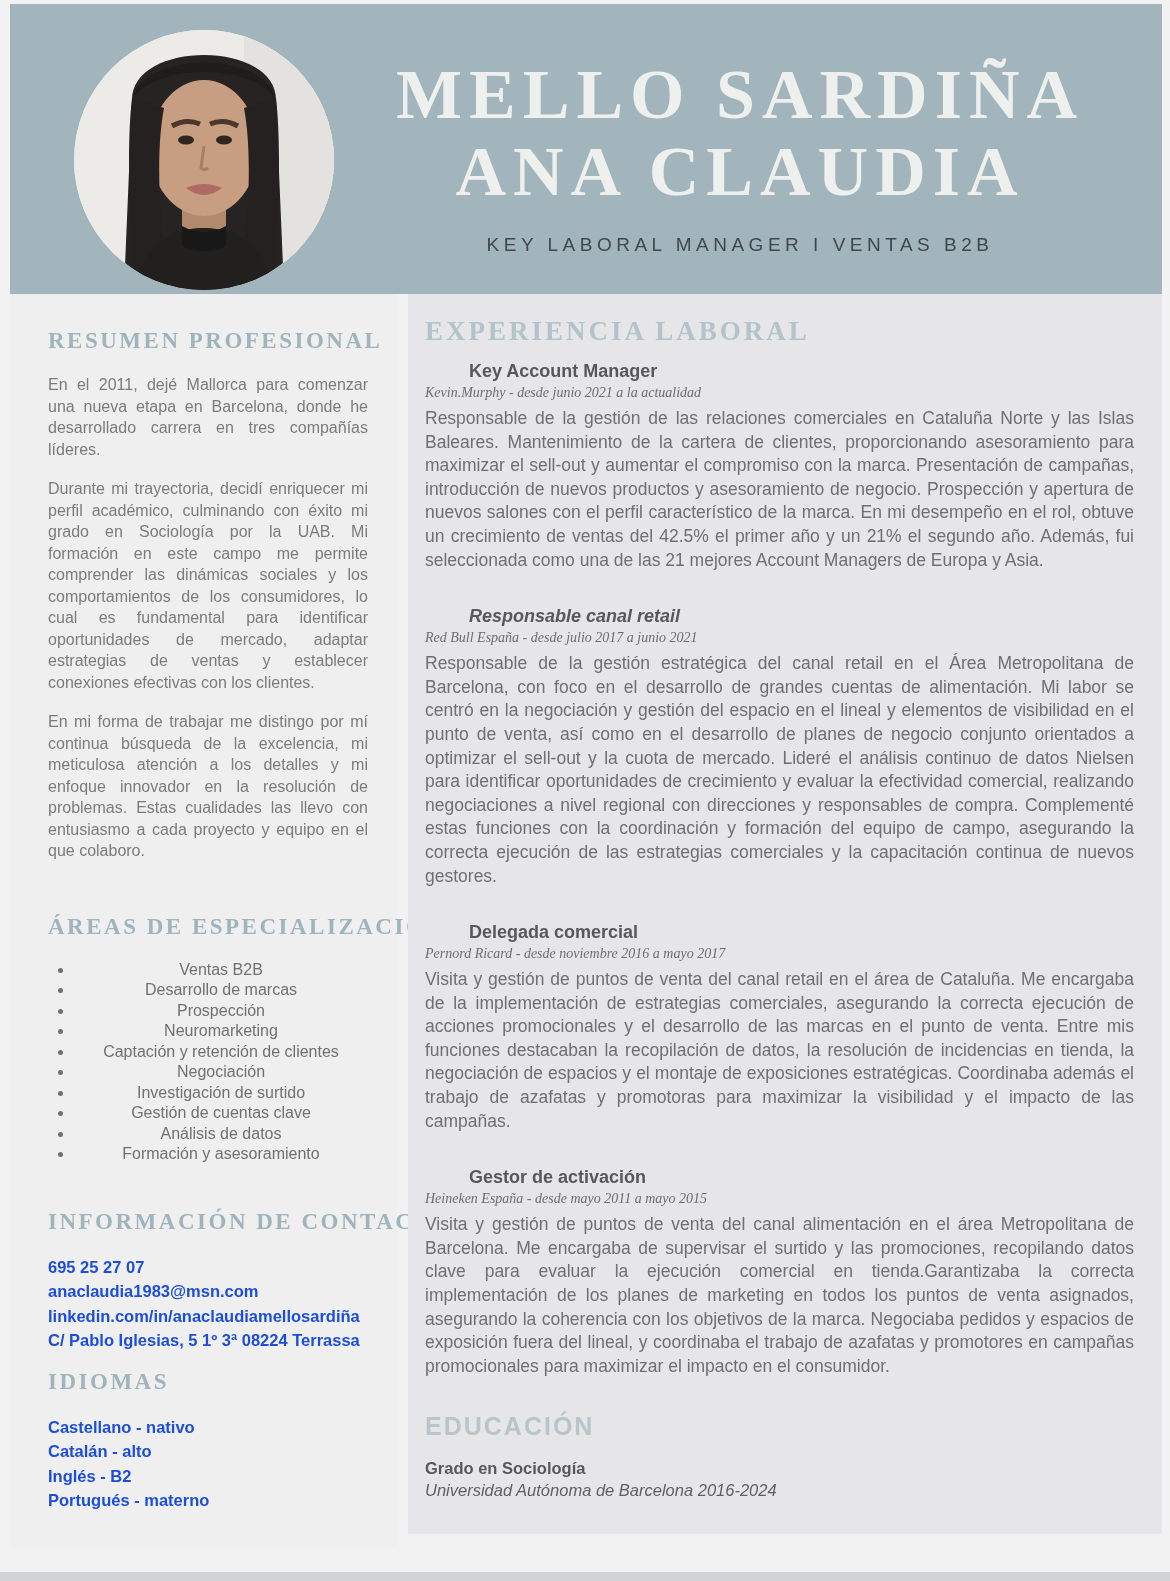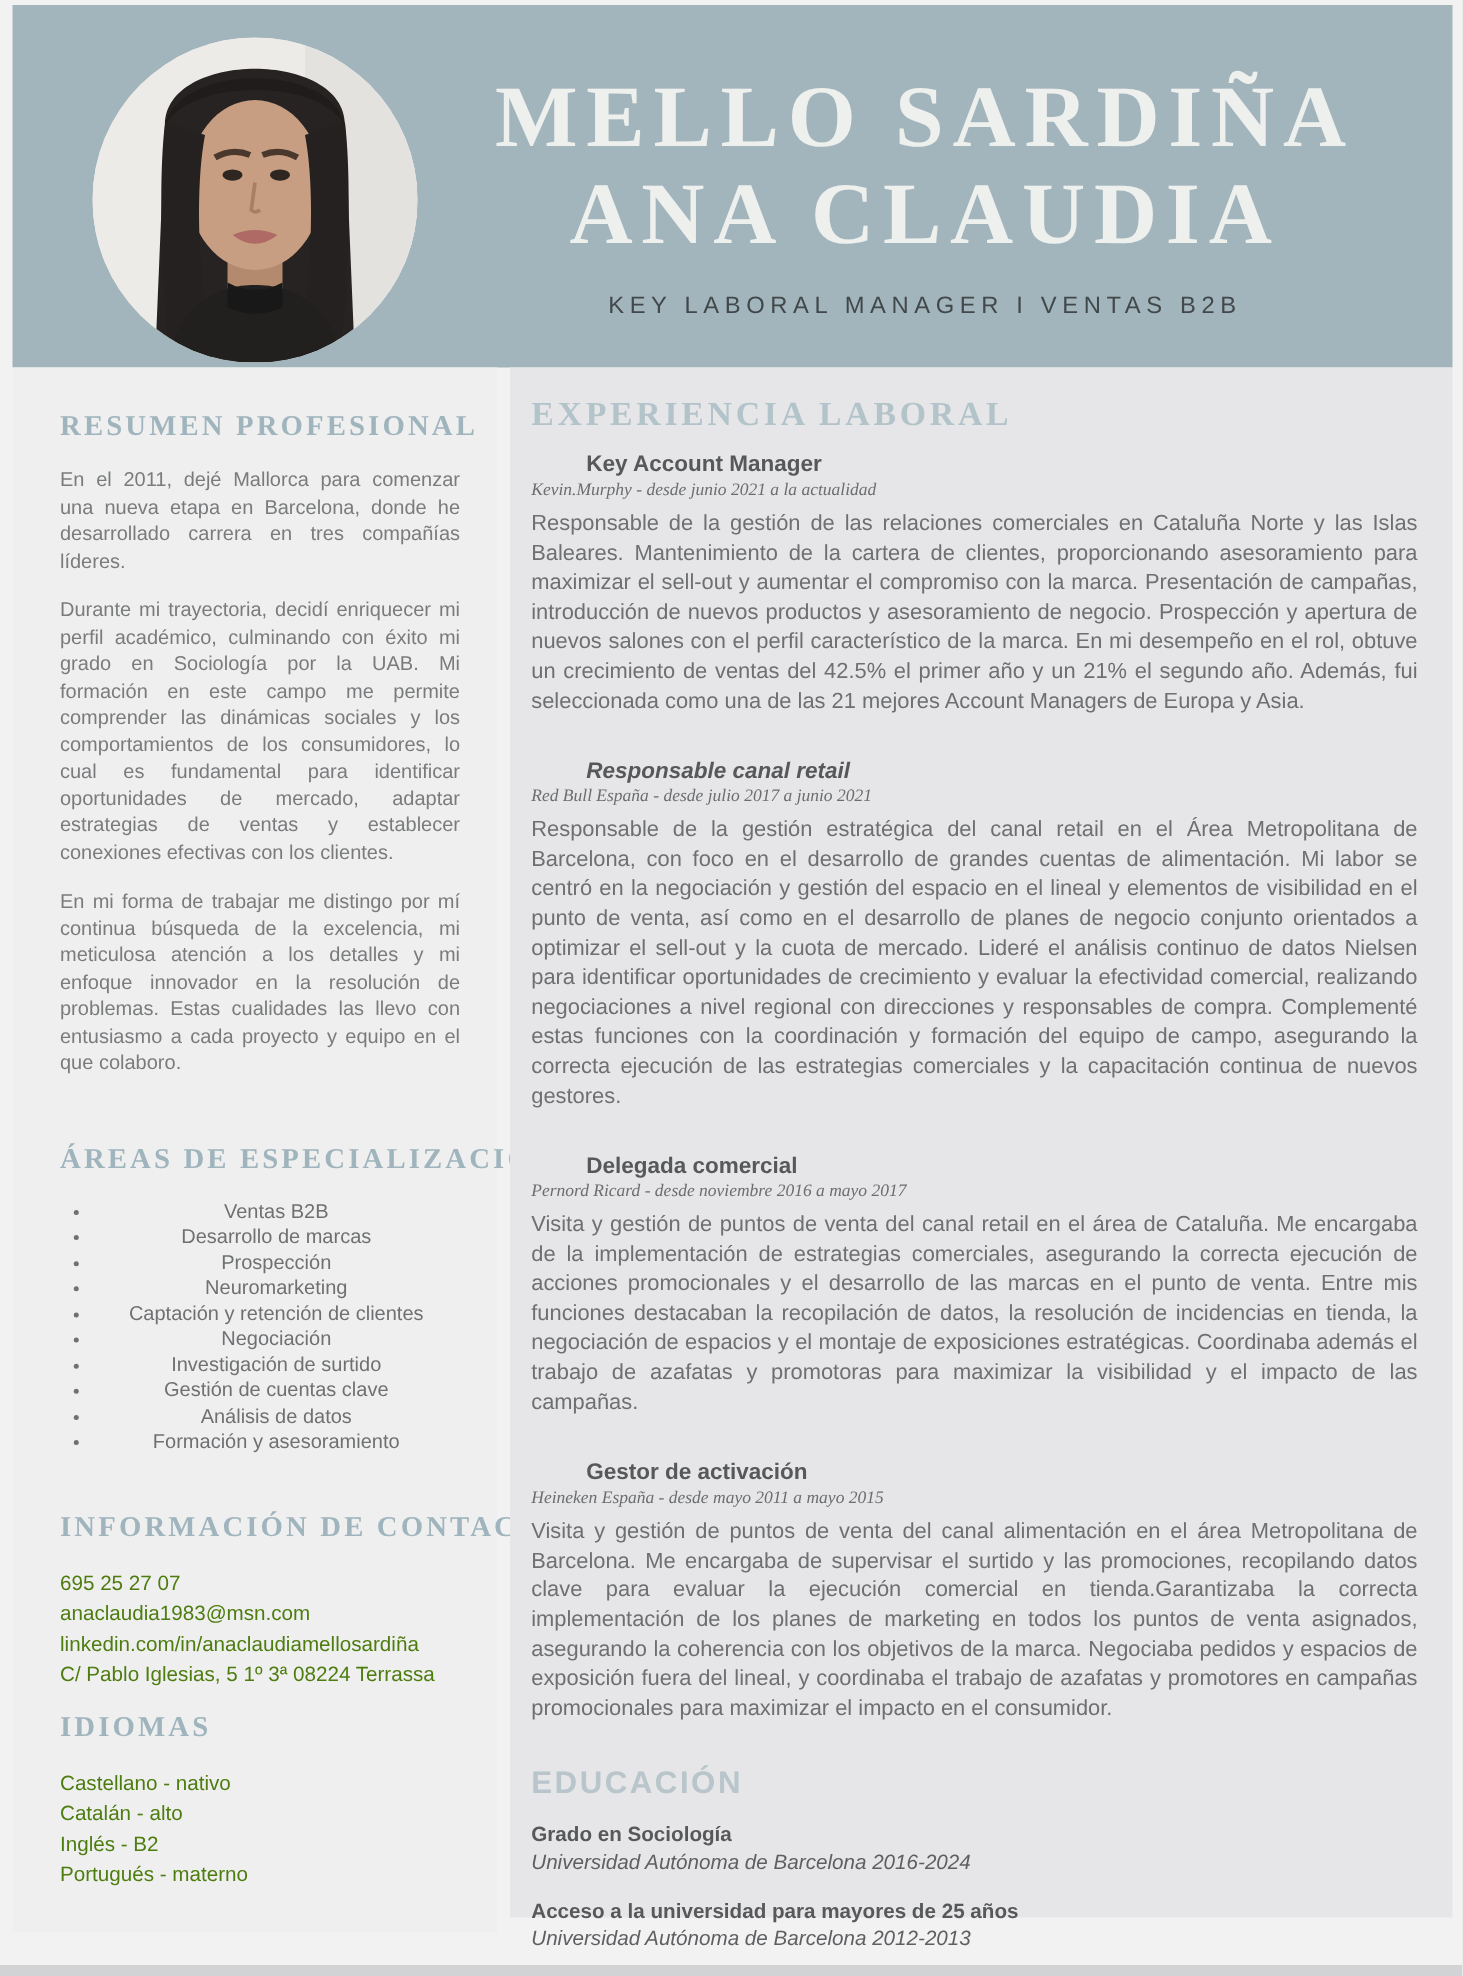--- a/index.html
+++ b/index.html
@@ -48,21 +48,21 @@
     margin:0 0 18px 0;
   }
   .gap-areas{height:34px;}
   .gap-contact{height:44px;}
   .gap-idiomas{height:16px;}
   ul.spec-list{
     margin:0;padding:0 0 0 26px;color:#6f7072;font-size:16px;line-height:20.5px;
   }
   ul.spec-list li{margin:0 0 0 0;padding:0;text-align:center;}
   .contact-line, .lang-line{
-    font-size:16.5px;line-height:24.5px;color:#4d7c0f;
+    font-size:16.5px;line-height:24.5px;color:#1d4ed8;font-weight:bold;
   }
   
   .main-heading{
     font-family:"Liberation Serif", serif;font-weight:700;
     font-size:27px;letter-spacing:3px;color:#b2c3c9;margin:0 0 14px 0;
     white-space:nowrap;
   }
   .job{margin:0 0 34px 0;}
   .job-role{
     font-size:18px;font-weight:700;color:#57585a;line-height:21px;margin-left:44px;
@@ -196,20 +196,16 @@
       <div class="job-desc">Visita y gestión de puntos de venta del canal alimentación en el área Metropolitana de Barcelona. Me encargaba de supervisar el surtido y las promociones, recopilando datos clave para evaluar la ejecución comercial en tienda.Garantizaba la correcta implementación de los planes de marketing en todos los puntos de venta asignados, asegurando la coherencia con los objetivos de la marca. Negociaba pedidos y espacios de exposición fuera del lineal, y coordinaba el trabajo de azafatas y promotores en campañas promocionales para maximizar el impacto en el consumidor.</div>
     </div>
 
     <div class="edu-heading">EDUCACIÓN</div>
 
     <div class="edu-entry">
       <div class="edu-degree">Grado en Sociología</div>
       <div class="edu-school">Universidad Autónoma de Barcelona 2016-2024</div>
     </div>
 
-    <div class="edu-entry">
-      <div class="edu-degree">Acceso a la universidad para mayores de 25 años</div>
-      <div class="edu-school">Universidad Autónoma de Barcelona 2012-2013</div>
-    </div>
   </div>
 
   <div class="bottom-bar"></div>
 </div>
 
 </body></html>

